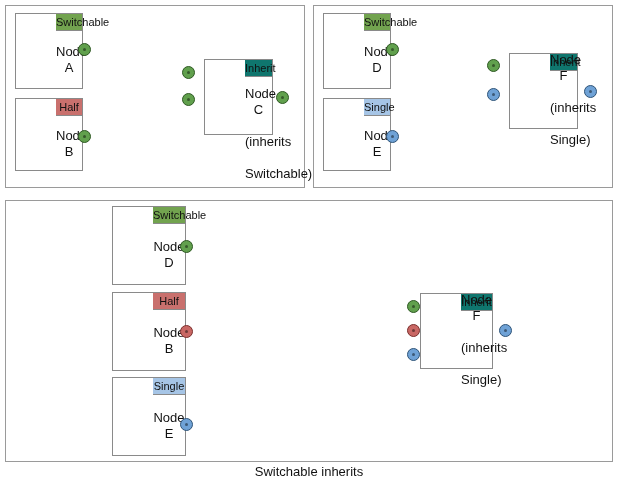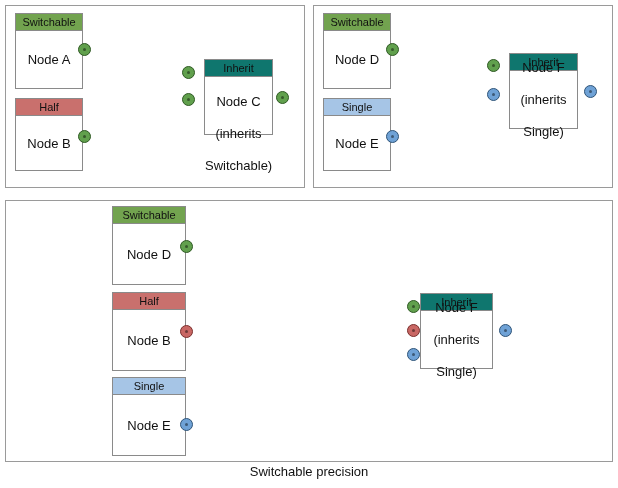--- a/index.html
+++ b/index.html
@@ -1,19 +1,19 @@
 <!DOCTYPE html>
 <html><head>
 <meta charset="utf-8">
 <style>
   html,body{margin:0;padding:0;background:#ffffff;}
   body{width:618px;height:488px;position:relative;overflow:hidden;
        font-family:"Liberation Sans",sans-serif;color:#000;}
   .panel{position:absolute;background:#ffffff;border:1px solid #9a9a9a;box-sizing:border-box;}
-  .node{position:absolute;box-sizing:border-box;border:1px solid #8a8a8a;background:#ffffff;}
+  .node{position:absolute;box-sizing:border-box;border:1px solid #8a8a8a;background:#ffffff;padding-left:40px;}
   .node-header{height:17px;line-height:17px;text-align:center;font-size:11px;
                border-bottom:1px solid #8a8a8a;box-sizing:border-box;color:#111;}
   .node-body{display:flex;align-items:center;justify-content:center;text-align:center;
              font-size:13px;line-height:16px;color:#111;box-sizing:border-box;}
   .node-body span{display:block;width:100%;}
   .hdr-green{background:#72a34f;}
   .hdr-red{background:#c9706d;}
   .hdr-blue{background:#a6c5e6;text-align:center;}
   .hdr-gray{background:#0f766e;}
   .port{position:absolute;border-radius:50%;box-sizing:border-box;
@@ -189,13 +189,13 @@
 <div class="port port-red" style="left:407px;top:324px;width:13px;height:13px;">
   <i class="pip"></i>
 </div>
 <div class="port port-blue" style="left:407px;top:348px;width:13px;height:13px;">
   <i class="pip"></i>
 </div>
 <div class="port port-blue" style="left:499px;top:324px;width:13px;height:13px;">
   <i class="pip"></i>
 </div>
 
-<div class="caption" style="left:0;top:464px;">Switchable precision</div>
+<div class="caption" style="left:0;top:464px;">Switchable inherits</div>
 
 </body></html>

